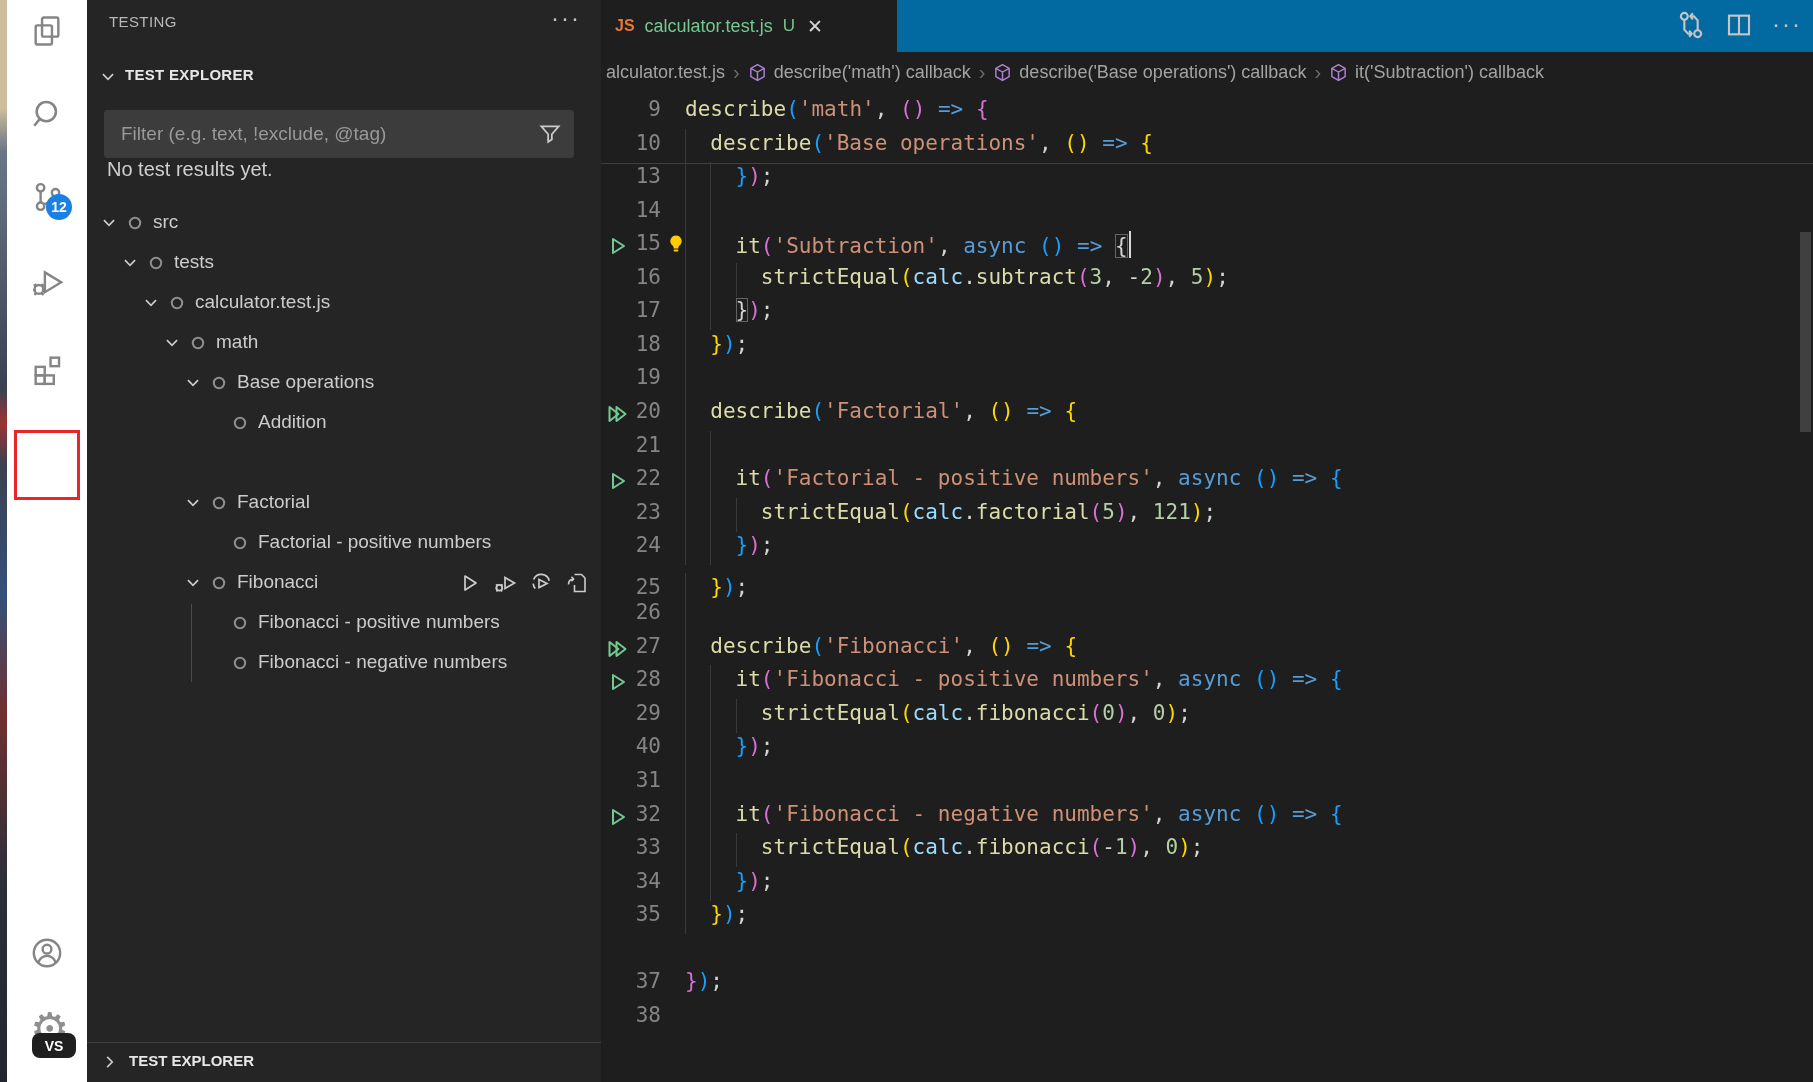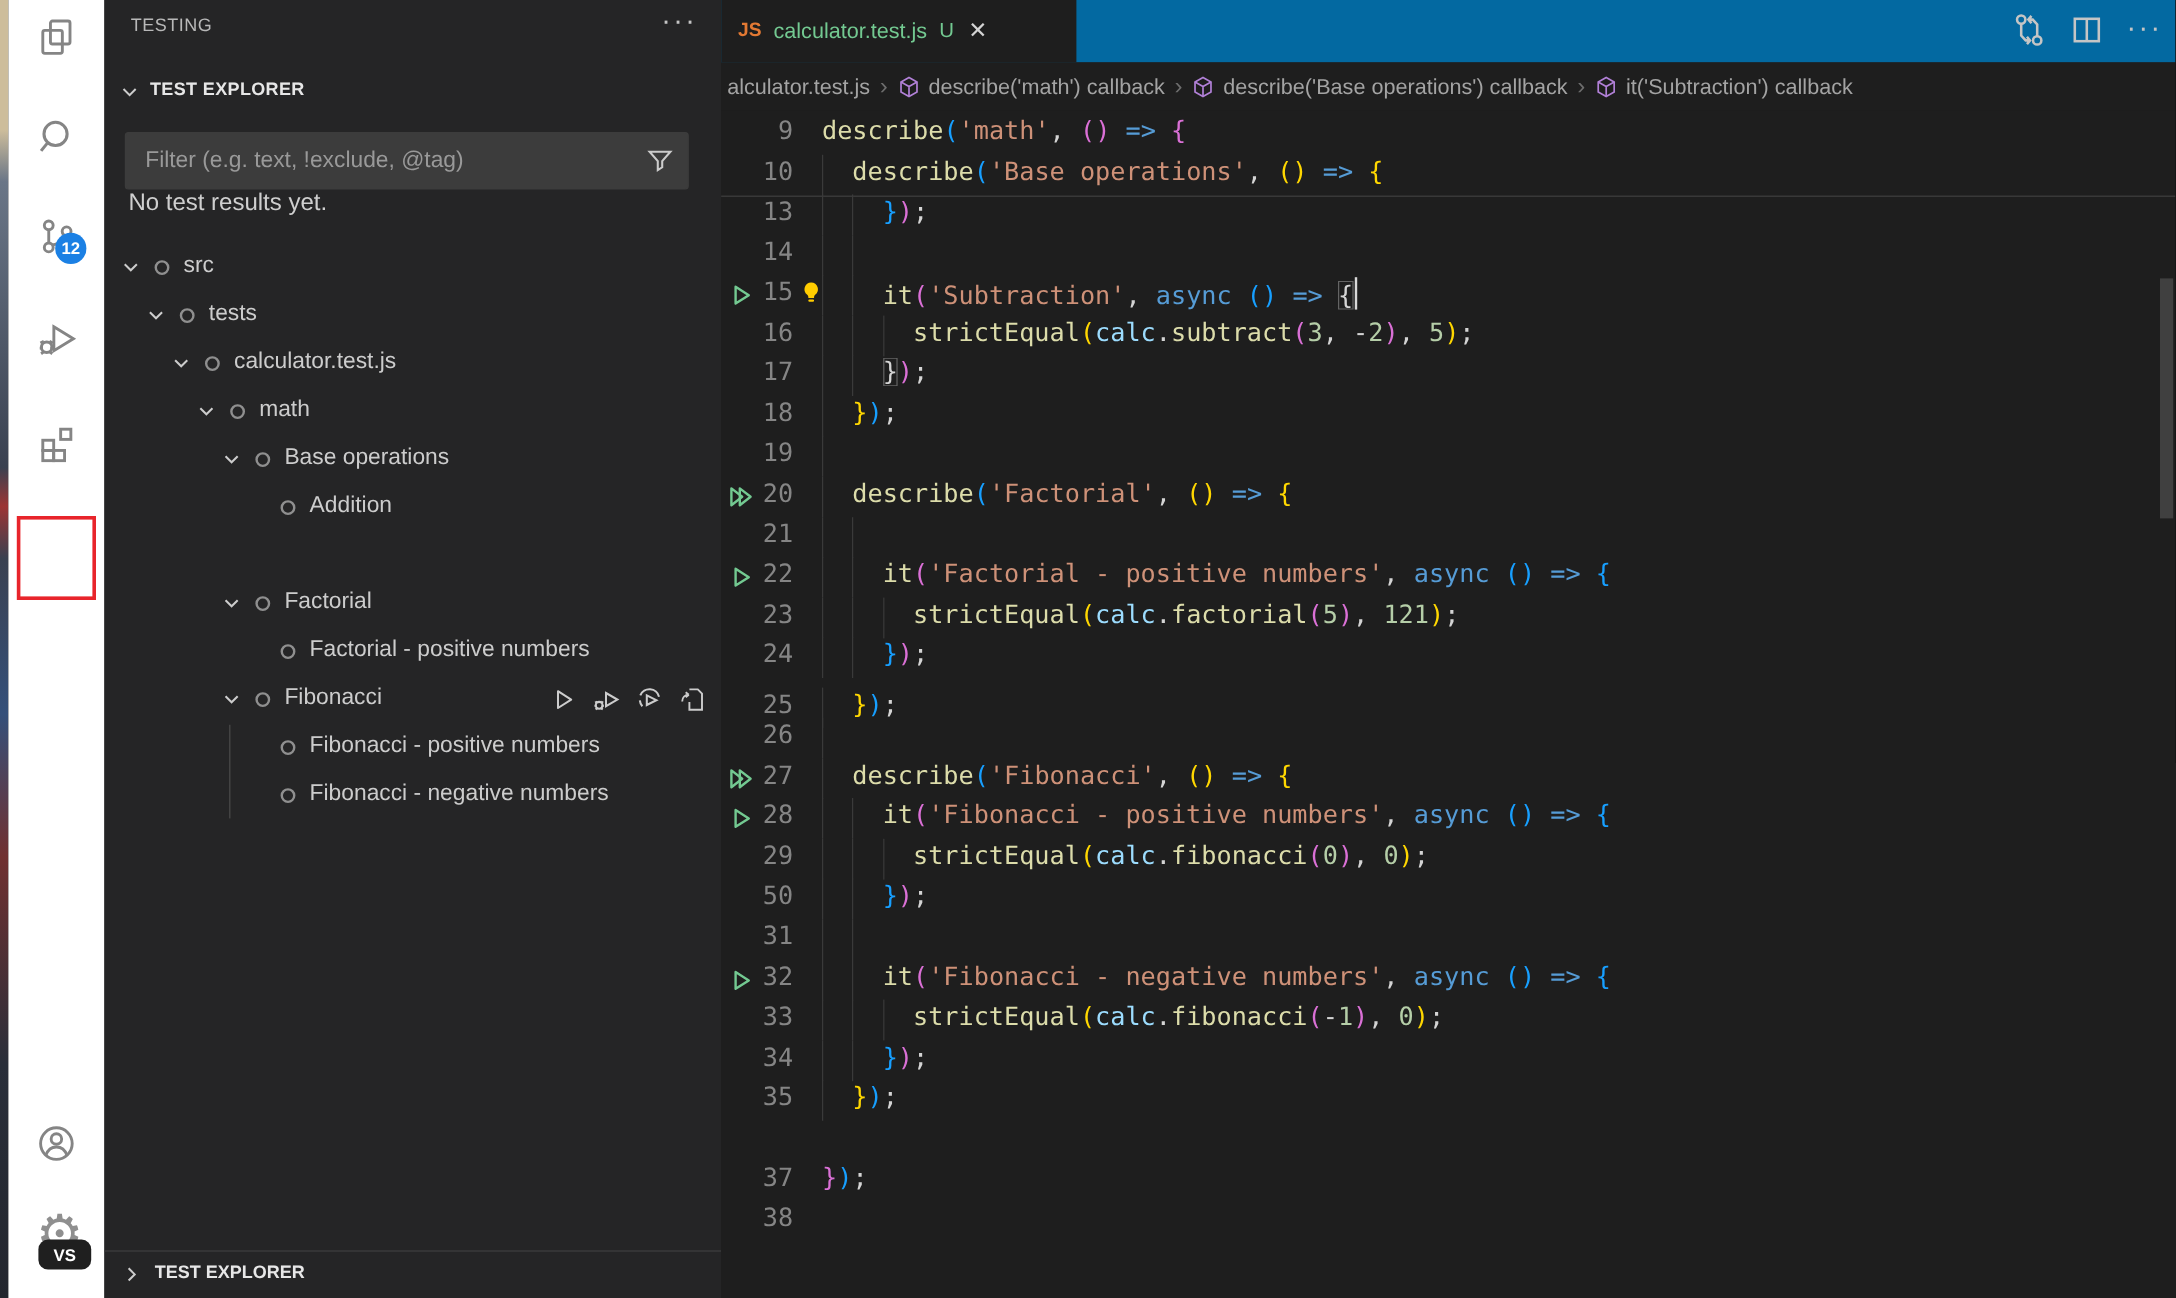--- a/index.html
+++ b/index.html
@@ -475,21 +475,21 @@
         <span class="ct" style="left: 134.56px;"><span style="color: rgb(220, 220, 170);">it</span><span style="color: rgb(218, 112, 214);">(</span><span style="color: rgb(206, 145, 120);">'Fibonacci - positive numbers'</span><span style="color: rgb(212, 212, 212);">, </span><span style="color: rgb(86, 156, 214);">async</span><span style="color: rgb(212, 212, 212);"> </span><span style="color: rgb(23, 159, 255);">(</span><span style="color: rgb(23, 159, 255);">)</span><span style="color: rgb(212, 212, 212);"> </span><span style="color: rgb(86, 156, 214);">=&gt;</span><span style="color: rgb(212, 212, 212);"> </span><span style="color: rgb(23, 159, 255);">{</span></span>
       </div>
       <div class="cl" style="top: 606.9px;">
         <span class="lnum">29</span>
         <span class="guide" style="left: 84px;"></span>
         <span class="guide" style="left: 109.28px;"></span>
         <span class="guide" style="left: 134.56px;"></span>
         <span class="ct" style="left: 159.84px;"><span style="color: rgb(220, 220, 170);">strictEqual</span><span style="color: rgb(255, 215, 0);">(</span><span style="color: rgb(156, 220, 254);">calc</span><span style="color: rgb(212, 212, 212);">.</span><span style="color: rgb(220, 220, 170);">fibonacci</span><span style="color: rgb(218, 112, 214);">(</span><span style="color: rgb(181, 206, 168);">0</span><span style="color: rgb(218, 112, 214);">)</span><span style="color: rgb(212, 212, 212);">, </span><span style="color: rgb(181, 206, 168);">0</span><span style="color: rgb(255, 215, 0);">)</span><span style="color: rgb(212, 212, 212);">;</span></span>
       </div>
       <div class="cl" style="top: 640.45px;">
-        <span class="lnum">50</span>
+        <span class="lnum">40</span>
         <span class="guide" style="left: 84px;"></span>
         <span class="guide" style="left: 109.28px;"></span>
         <span class="ct" style="left: 134.56px;"><span style="color: rgb(23, 159, 255);">}</span><span style="color: rgb(218, 112, 214);">)</span><span style="color: rgb(212, 212, 212);">;</span></span>
       </div>
       <div class="cl" style="top: 674px;">
         <span class="lnum">31</span>
         <span class="guide" style="left: 84px;"></span>
         <span class="guide" style="left: 109.28px;"></span>
         <span class="ct" style="left: 84px;"></span>
       </div>

